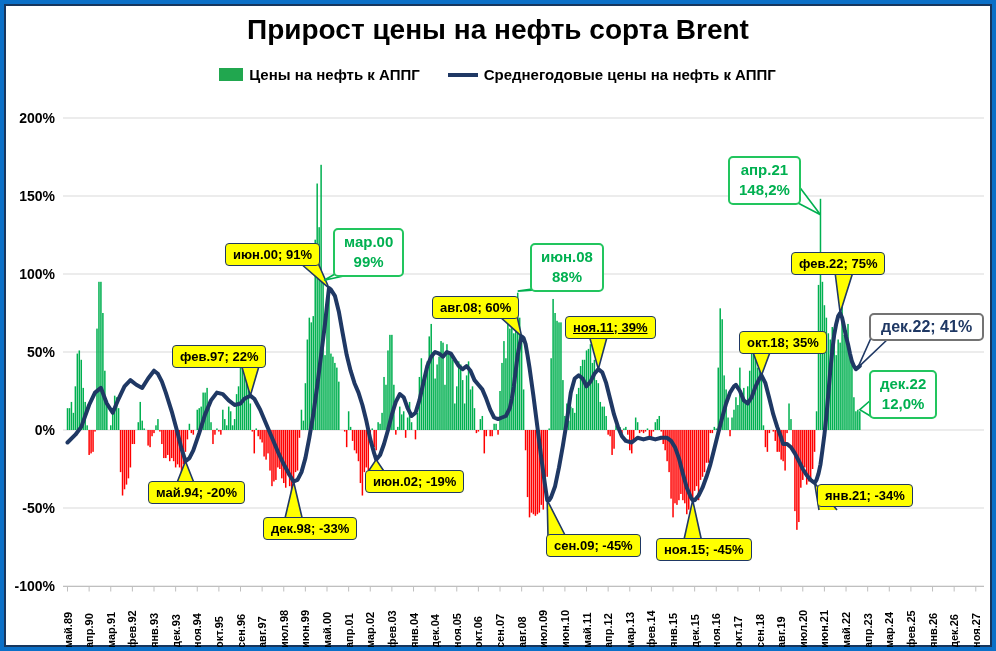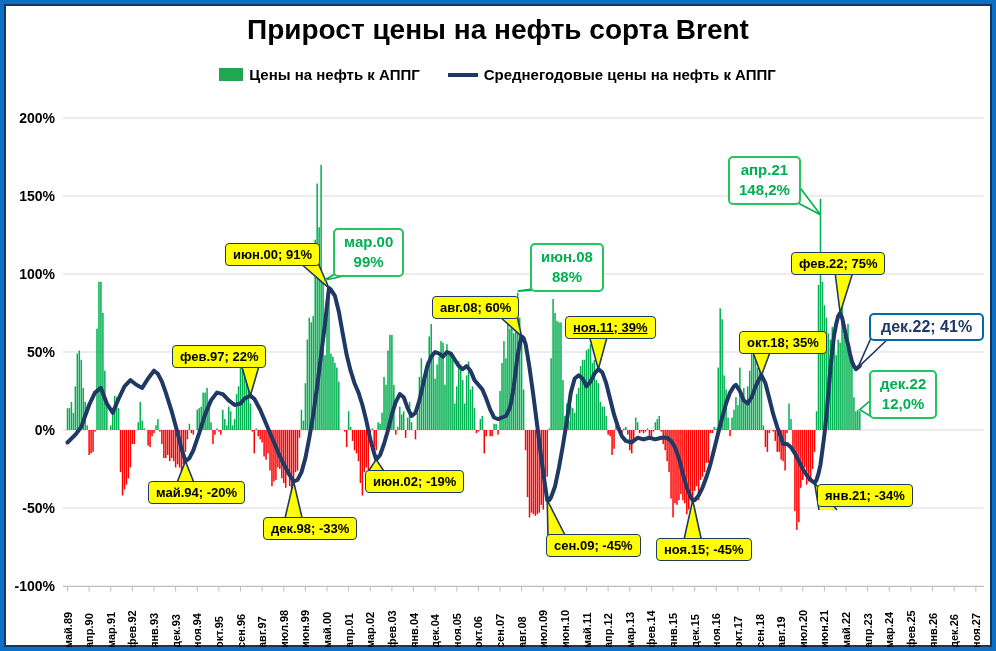--- a/index.html
+++ b/index.html
@@ -8,21 +8,21 @@
   .stage{position:absolute;left:-6px;top:-6px;width:996px;height:651px;}
   .title{position:absolute;left:0;top:14px;width:996px;text-align:center;font-size:28px;font-weight:700;color:#000;letter-spacing:0px;}
   .legend{position:absolute;left:0;top:66px;width:995px;display:flex;justify-content:center;align-items:center;gap:28px;font-size:15px;font-weight:700;color:#000;}
   .legend-item{display:flex;align-items:center;gap:6px;}
   .swatch-bar{display:inline-block;width:24px;height:13px;background:#21a74f;}
   .swatch-line{display:inline-block;width:30px;height:4px;background:#1f3864;}
   svg.chart{position:absolute;left:0;top:0;width:996px;height:651px;}
   .co{position:absolute;white-space:nowrap;box-sizing:border-box;z-index:5;}
   .co-yellow{background:#ffff00;border:1.5px solid #1f3864;border-radius:4px;color:#000;font-size:13px;font-weight:700;padding:3px 7px;}
   .co-green{background:#ffffff;border:2px solid #22c55e;border-radius:5px;color:#00b050;font-size:15px;font-weight:700;padding:2px 9px;text-align:center;line-height:1.35;}
-  .co-navy{background:#ffffff;border:2px solid #0369a1;border-radius:5px;color:#1f3864;font-size:16px;font-weight:700;padding:3px 10px;}
+  .co-navy{background:#ffffff;border:2px solid #737373;border-radius:5px;color:#1f3864;font-size:16px;font-weight:700;padding:3px 10px;}
 </style>
 </head>
 <body>
 
 <div class="frame">
   <div class="inner">
     <div class="stage">
       <svg class="chart" id="chart-svg" viewBox="0 0 996 651">
           <line x1="63" x2="984" y1="118" y2="118" stroke="#d9d9d9" stroke-width="1"></line>
           <text x="55" y="123" text-anchor="end" font-size="14" font-weight="700" fill="#000">200%</text>

